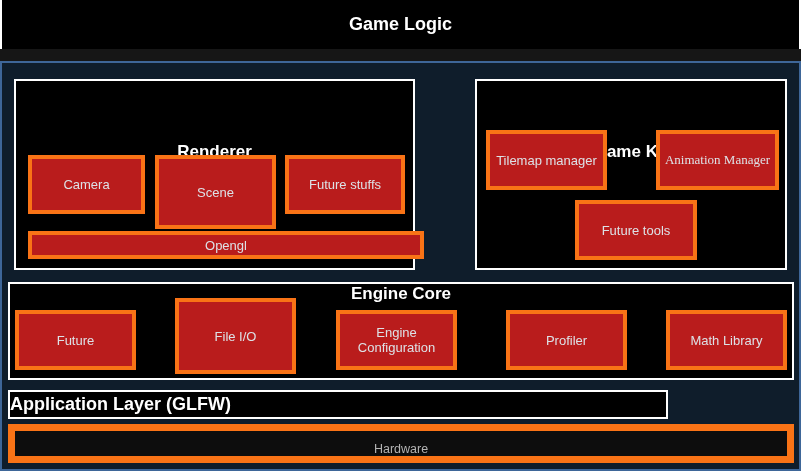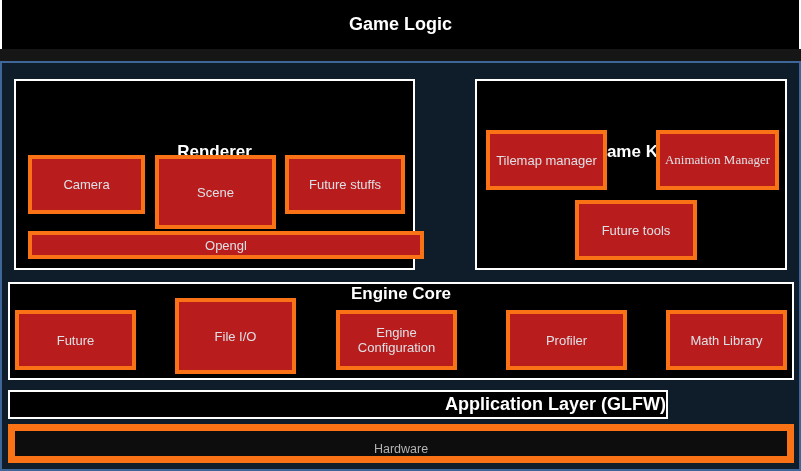--- a/index.html
+++ b/index.html
@@ -71,21 +71,21 @@
   .mod-logger     { left: 5px;   top: 26px; width: 121px; height: 60px; }
   .mod-fileio     { left: 165px; top: 14px; width: 121px; height: 76px; }
   .mod-engconfig  { left: 326px; top: 26px; width: 121px; height: 60px; }
   .mod-profiler   { left: 496px; top: 26px; width: 121px; height: 60px; }
   .mod-mathlib    { left: 656px; top: 26px; width: 121px; height: 60px; }
 
   
   .app-layer {
     left: 6px; top: 327px; width: 660px; height: 29px;
     color: #fff; font-weight: bold; font-size: 18px;
-    text-align: right; line-height: 24px;
+    text-align: left; line-height: 24px;
   }
 
   
   .hardware {
     position: absolute;
     left: 6px; top: 361px; width: 786px; height: 39px;
     background: #0d0d0d;
     border: 7px solid #f97316;
     color: #b3b3b3; font-size: 12.5px;
     text-align: center; line-height: 37px;

